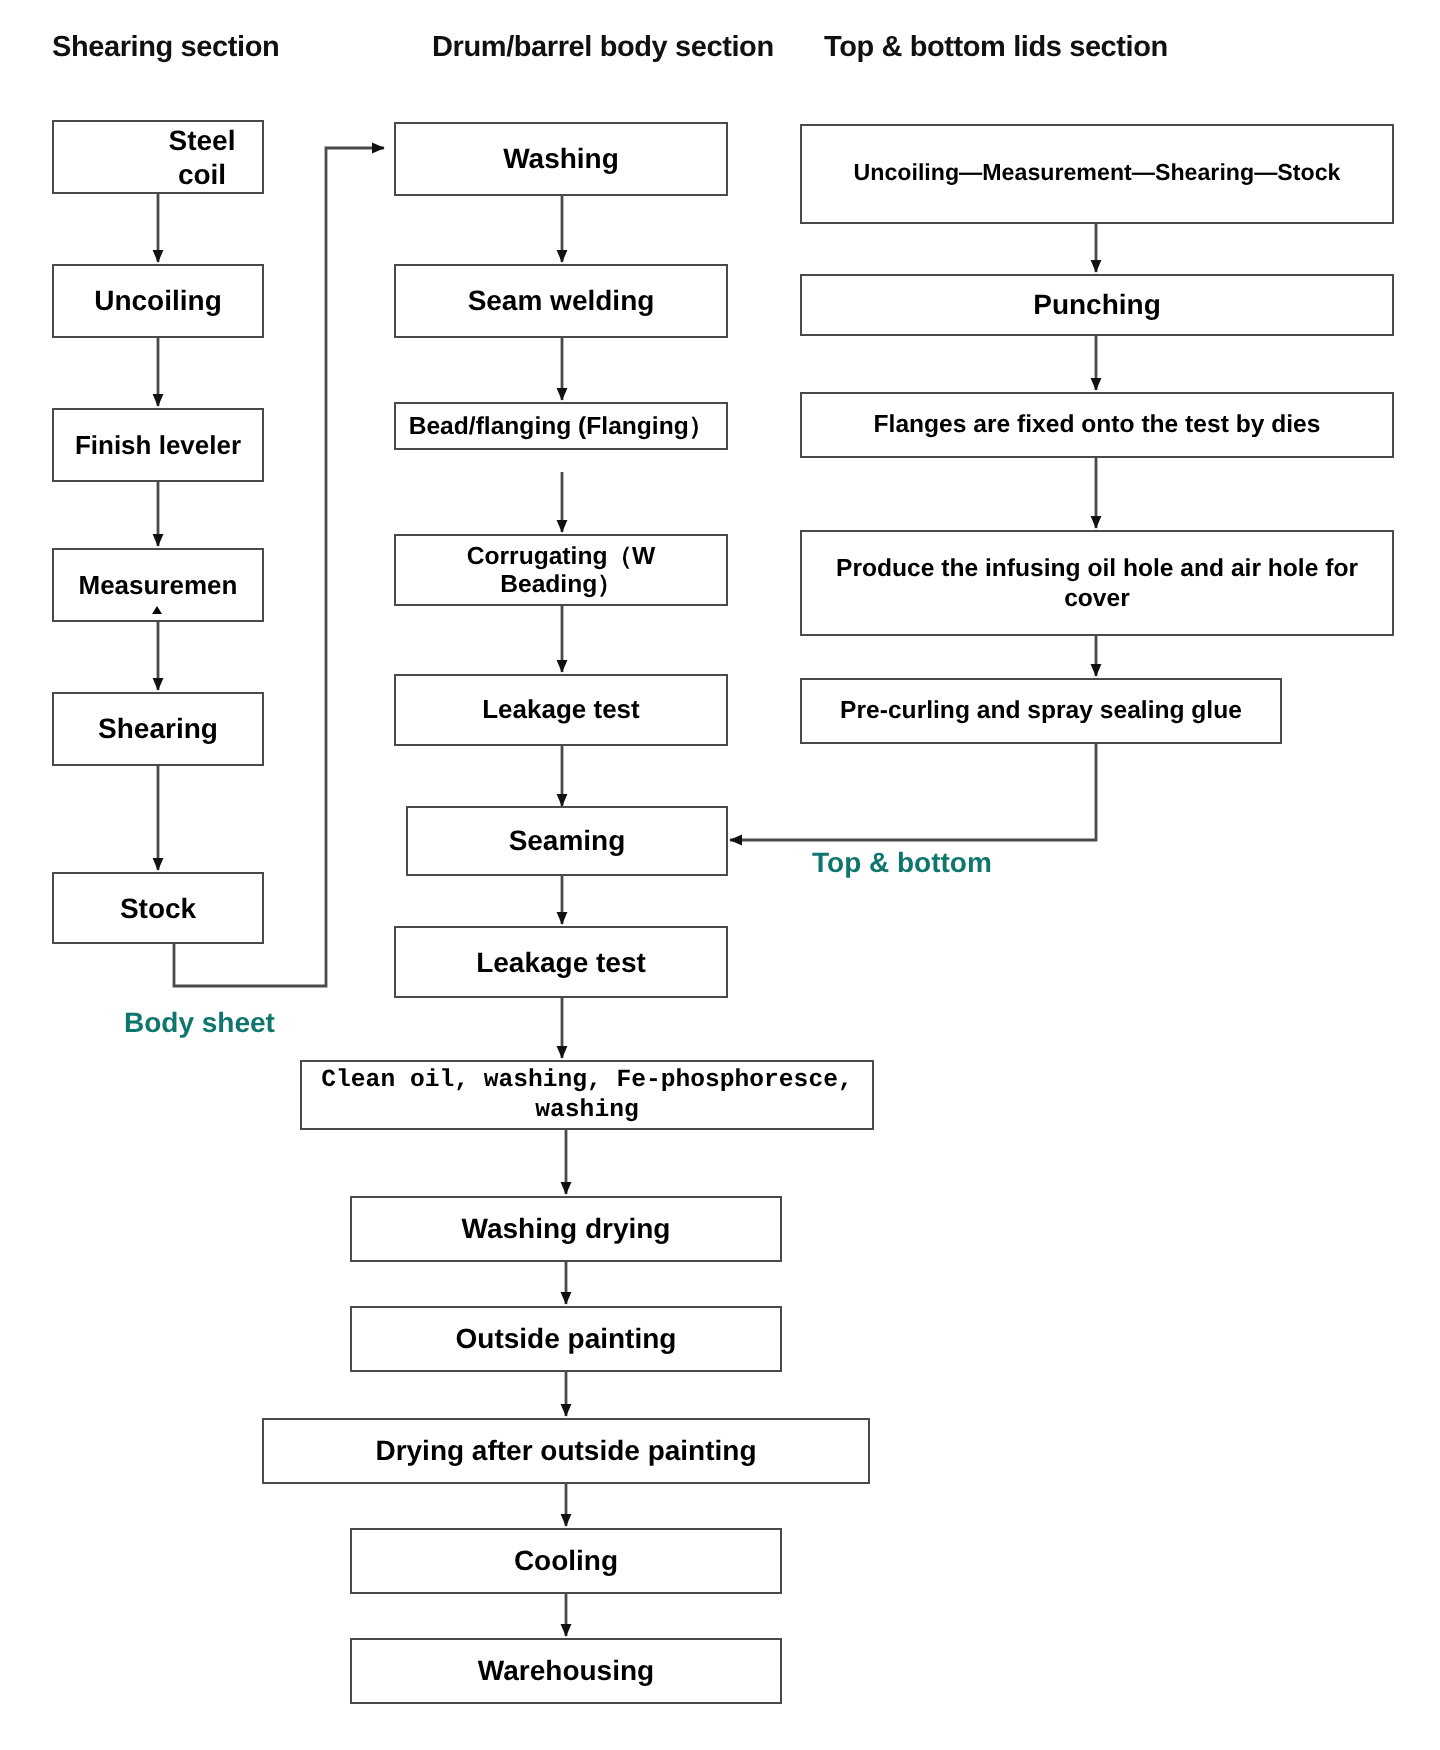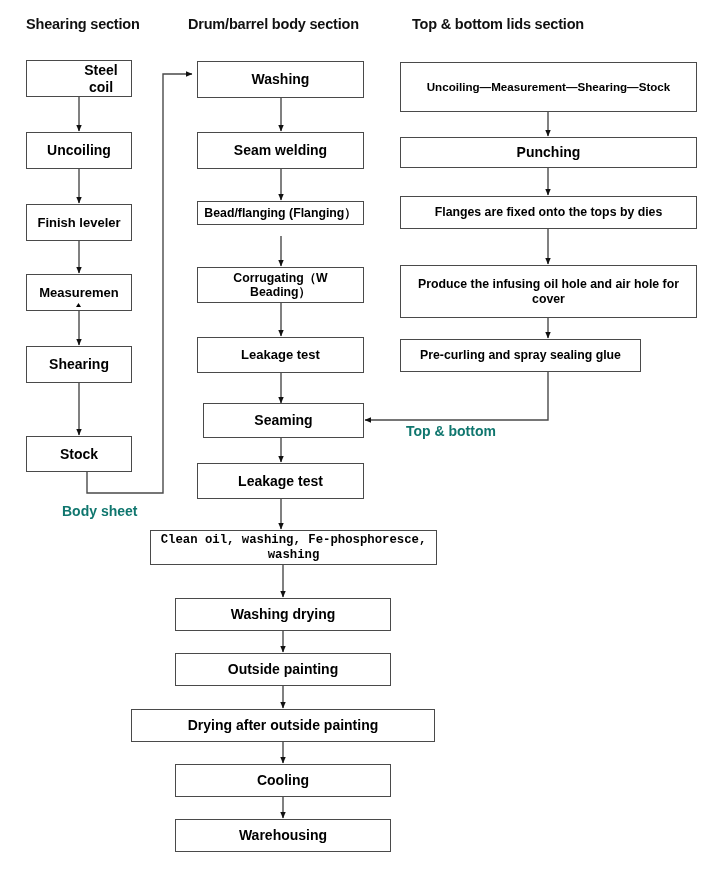--- a/index.html
+++ b/index.html
@@ -108,21 +108,21 @@
 
       <line x1="283" y1="565" x2="283" y2="597" marker-end="url(#arrow)"></line>
       <line x1="283" y1="631" x2="283" y2="652" marker-end="url(#arrow)"></line>
       <line x1="283" y1="686" x2="283" y2="708" marker-end="url(#arrow)"></line>
       <line x1="283" y1="742" x2="283" y2="763" marker-end="url(#arrow)"></line>
       <line x1="283" y1="797" x2="283" y2="818" marker-end="url(#arrow)"></line>
     </g>
   </svg>
 
   <div class="section-title" style="left:26px; top:16px;">Shearing section</div>
-  <div class="section-title" style="left:188px; top:16px;">Drum/barrel body section</div>
+  <div class="section-title" style="left:216px; top:16px;">Drum/barrel body section</div>
   <div class="section-title" style="left:412px; top:16px;">Top &amp; bottom lids section</div>
 
   <div class="node t14" style="left:26px; top:60px; width:106px; height:37px;padding-left:48px;">Steel coil</div>
   <div class="node t14" style="left:26px; top:132px; width:106px; height:37px;">Uncoiling</div>
   <div class="node t13" style="left:26px; top:204px; width:106px; height:37px;">Finish leveler</div>
   <div class="node t13" style="left:26px; top:274px; width:106px; height:37px;">Measuremen</div>
   <div class="artifact" style="left:76px; top:303px;"></div>
   <div class="node t14" style="left:26px; top:346px; width:106px; height:37px;text-align:right;">Shearing</div>
   <div class="node t14" style="left:26px; top:436px; width:106px; height:36px;">Stock</div>
 
@@ -131,21 +131,21 @@
   <div class="node t14" style="left:197px; top:61px; width:167px; height:37px;">Washing</div>
   <div class="node t14" style="left:197px; top:132px; width:167px; height:37px;">Seam welding</div>
   <div class="node t12" style="left:197px; top:201px; width:167px; height:24px;">Bead/flanging (Flanging）</div>
   <div class="node t12" style="left:197px; top:267px; width:167px; height:36px;">Corrugating（W Beading）</div>
   <div class="node t13" style="left:197px; top:337px; width:167px; height:36px;">Leakage test</div>
   <div class="node t14" style="left:203px; top:403px; width:161px; height:35px;">Seaming</div>
   <div class="node t14" style="left:197px; top:463px; width:167px; height:36px;">Leakage test</div>
 
   <div class="node t115" style="left:400px; top:62px; width:297px; height:50px;">Uncoiling—Measurement—Shearing—Stock</div>
   <div class="node t14" style="left:400px; top:137px; width:297px; height:31px;">Punching</div>
-  <div class="node t12" style="left:400px; top:196px; width:297px; height:33px;">Flanges are fixed onto the tops by dies</div>
+  <div class="node t12" style="left:400px; top:196px; width:297px; height:33px;">Flanges are fixed onto the test by dies</div>
   <div class="node t12" style="left:400px; top:265px; width:297px; height:53px;">Produce the infusing oil hole and air hole for cover</div>
   <div class="node t12" style="left:400px; top:339px; width:241px; height:33px;">Pre-curling and spray sealing glue</div>
 
   <div class="edge-label" style="left:406px; top:423px;">Top &amp; bottom</div>
 
   <div class="node t12" style="left:150px; top:530px; width:287px; height:35px;font-family:Liberation Mono, monospace;">Clean oil, washing, Fe-phosphoresce, washing</div>
   <div class="node t14" style="left:175px; top:598px; width:216px; height:33px;">Washing drying</div>
   <div class="node t14" style="left:175px; top:653px; width:216px; height:33px;">Outside painting</div>
   <div class="node t14" style="left:131px; top:709px; width:304px; height:33px;">Drying after outside painting</div>
   <div class="node t14" style="left:175px; top:764px; width:216px; height:33px;">Cooling</div>

